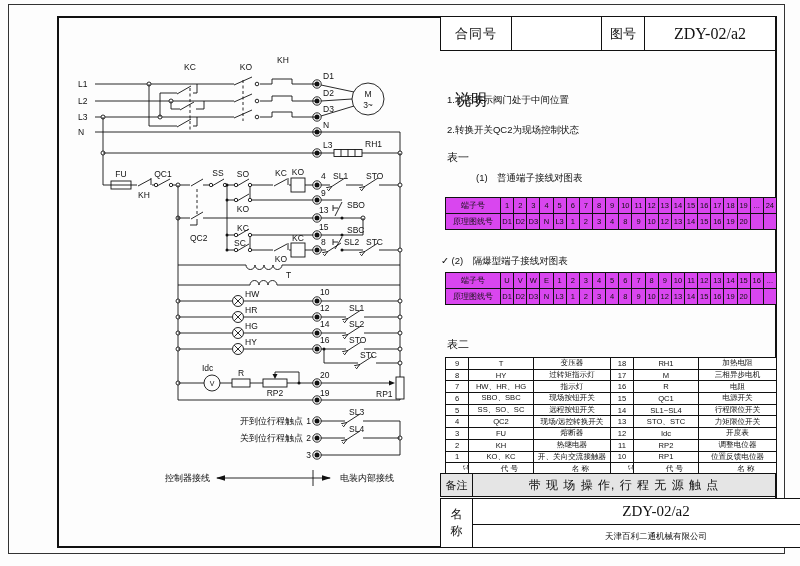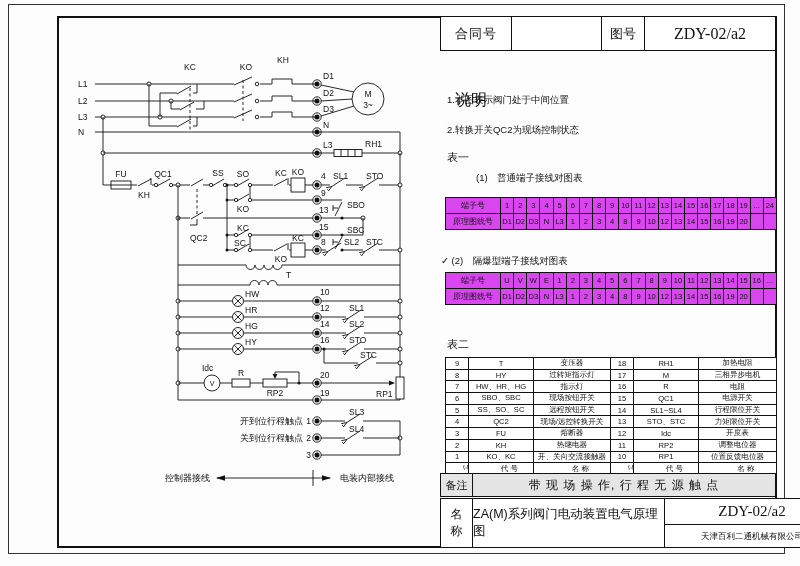--- a/index.html
+++ b/index.html
@@ -643,21 +643,20 @@
 
   <div class="abs remark">
     <div class="lab">备注</div>
     <div class="val">带 现 场 操 作, 行 程 无 源 触 点</div>
   </div>
 
   <div class="abs nameblk">
     <div class="lab">
         <span>名称</span>
       </div>
-    <div class="mid">ZA(M)系列阀门电动装置电气原理图</div>
     <div class="right">
       <div class="dno">ZDY-02/a2</div>
       <div class="comp">
         <span>天津百利二通</span>
         <span>机械有限公司</span>
       </div>
     </div>
   </div>
 
 </div>

